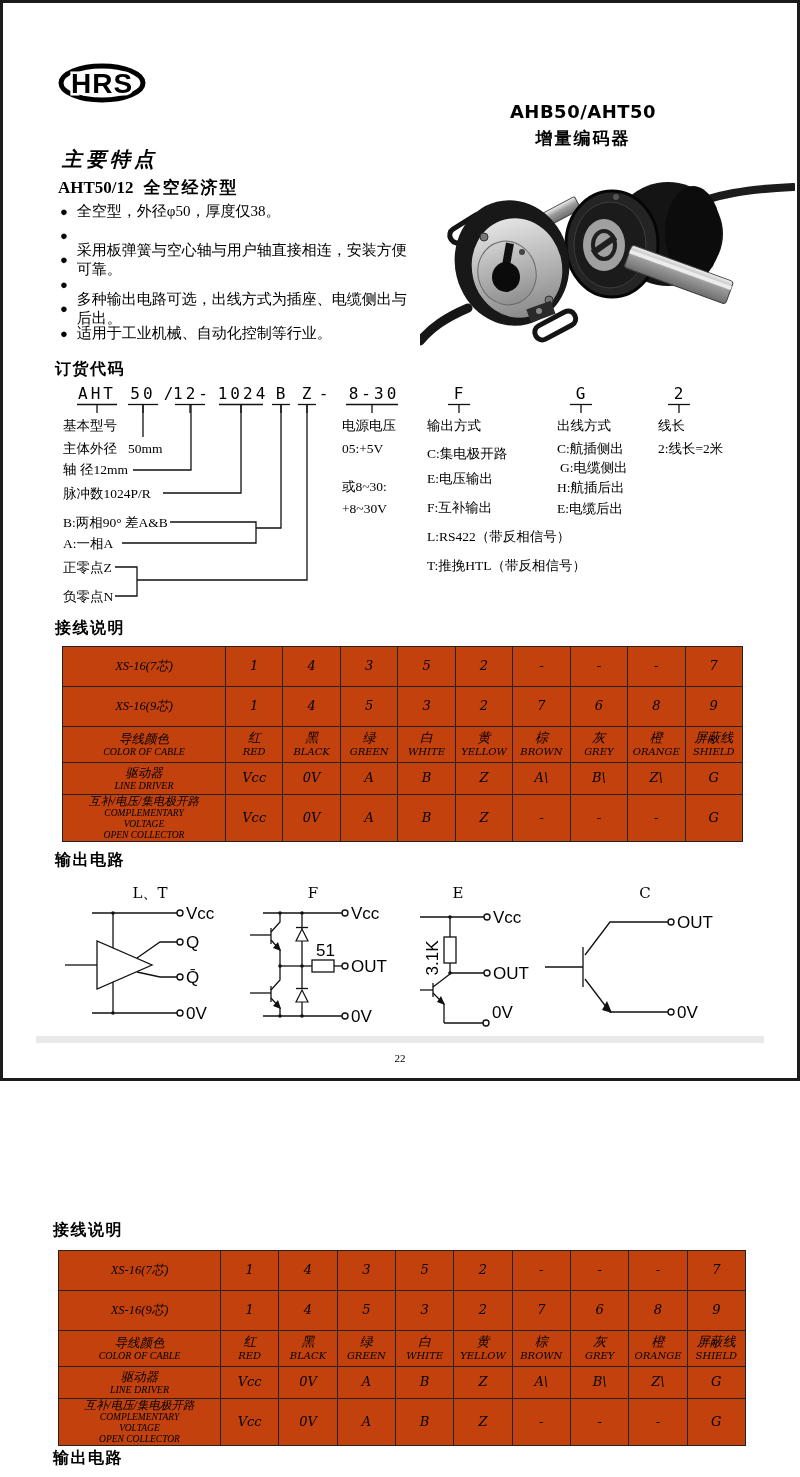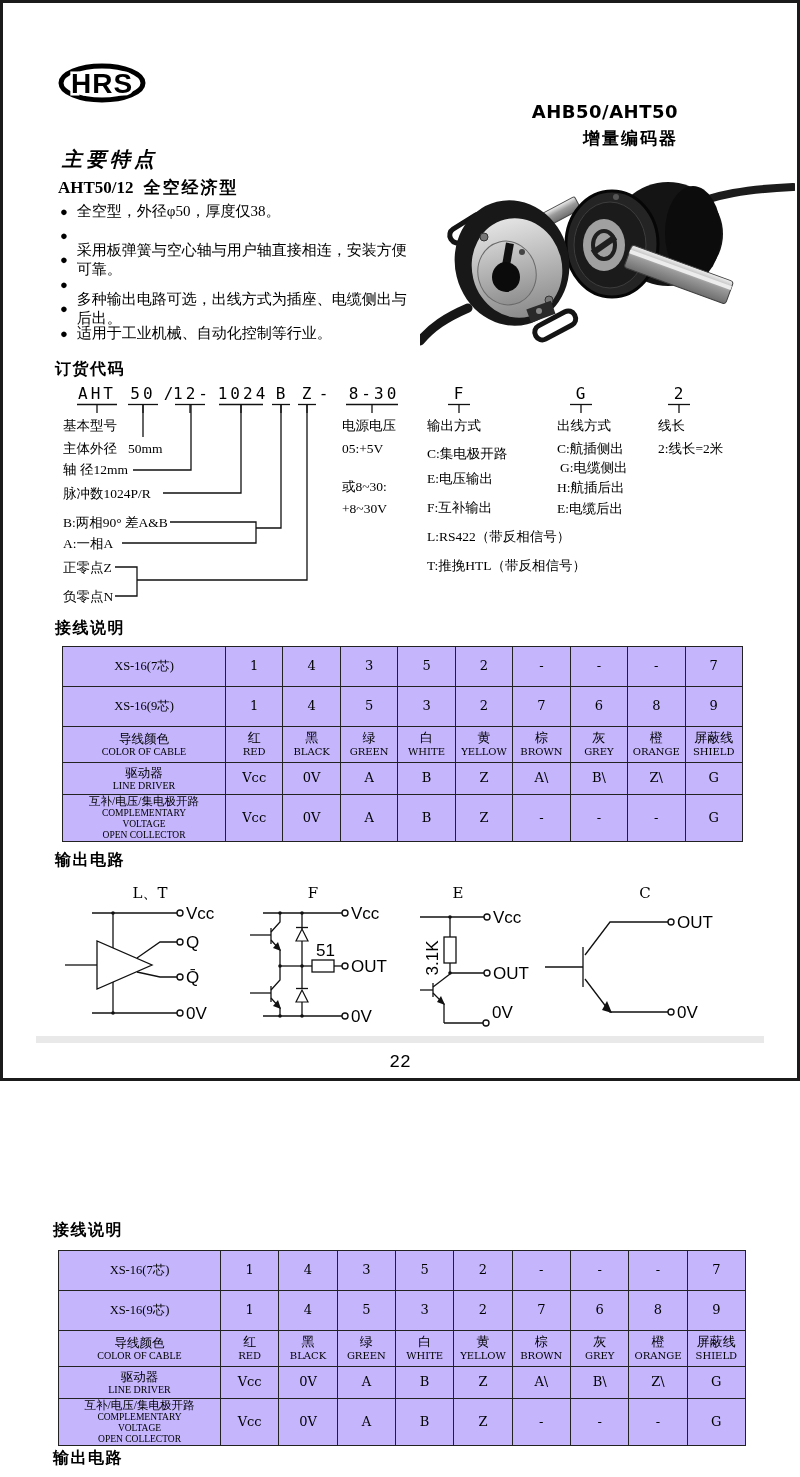--- a/index.html
+++ b/index.html
@@ -2,33 +2,33 @@
 <html><head>
 <meta charset="utf-8">
 <style>
   html,body{margin:0;padding:0;background:#fff;}
   body{width:800px;height:1477px;position:relative;font-family:"Liberation Serif",serif;color:#000;overflow:hidden;}
   .abs{position:absolute;}
   
   .page1{left:0;top:0;width:794px;height:1075px;border:3px solid #1b1b1b;background:#fff;}
   
   .h1{font-family:"DejaVu Sans",sans-serif;font-weight:bold;font-size:16px;letter-spacing:1.5px;color:#000;}
-  .doc-title{width:190px;text-align:right;font-family:"DejaVu Sans",sans-serif;font-weight:bold;}
+  .doc-title{width:190px;text-align:center;font-family:"DejaVu Sans",sans-serif;font-weight:bold;}
   .doc-title .l1{font-size:18px;letter-spacing:.5px;}
   .doc-title .l2{font-size:17px;margin-top:5px;letter-spacing:2px;}
   .feat-head{font-family:"DejaVu Serif",serif;font-style:italic;font-weight:bold;font-size:20px;letter-spacing:4px;}
   .type-head{font-size:17px;font-weight:bold;}
   .type-head .m{font-family:"Liberation Serif",serif;}
   .type-head .t{font-family:Liberation Serif, serif;margin-left:10px;letter-spacing:2px;}
   
   .features{list-style:none;margin:0;padding:0;font-size:15px;}
   .features li{height:24.4px;display:flex;align-items:center;}
   .features .blt{font-size:13px;margin-right:9px;line-height:1;}
   
-  .wt{position:absolute;border-collapse:collapse;table-layout:fixed;background:#c4b5fd;}
+  .wt{position:absolute;border-collapse:collapse;table-layout:fixed;background:#c2410c;font-style:italic;}
   .wt td{border:1.4px solid #222;text-align:center;vertical-align:middle;padding:0;line-height:1.15;}
   .wt tr:nth-child(1){height:40px;}
   .wt tr:nth-child(2){height:40px;}
   .wt tr:nth-child(3){height:36px;margin-top:15px;}
   .wt tr:nth-child(4){height:32px;}
   .wt tr:nth-child(5){height:42px;}
   .wt .label-cell div{font-size:12.5px;}
   .wt .label-cell div.en{font-size:10px;font-family:"Liberation Serif",serif;letter-spacing:0;}
   .wt tr:nth-child(5) .label-cell div:first-child{font-size:11.5px;}
   .wt tr:nth-child(5) .label-cell div.en{font-size:9.5px;}
@@ -38,21 +38,21 @@
   .svg-serif{font-family:"Liberation Serif",serif;font-size:13.5px;fill:#000;}
   .svg-code{font-family:"DejaVu Sans Mono",monospace;font-size:16px;letter-spacing:3px;fill:#000;}
   .svg-lbl{font-family:"Liberation Sans",sans-serif;font-size:17px;fill:#000;}
   .svg-ct{font-family:"DejaVu Serif",serif;font-size:15px;fill:#000;}
   .ln{stroke:#111;stroke-width:1.3;fill:none;}
   .ul{stroke:#111;stroke-width:1.3;}
   .term{fill:#fff;stroke:#111;stroke-width:1.4;}
   .nd{fill:#111;}
   
   .graybar{left:36px;top:1036px;width:728px;height:7px;background:#e9e9e9;}
-  .pagenum{left:0;top:1052px;width:800px;text-align:center;font-family:Liberation Mono, monospace;font-size:18px;}
+  .pagenum{left:0;top:1052px;width:800px;text-align:center;font-family:Liberation Serif, serif;font-size:11px;}
 </style>
 </head>
 <body>
 
 <div class="abs page1"></div>
 
 <svg class="abs" style="left:58px;top:62px;" width="88" height="42" viewBox="0 0 88 42">
   <ellipse cx="44" cy="21" rx="41" ry="17" fill="none" stroke="#000" stroke-width="5"></ellipse>
   <text x="44" y="31" text-anchor="middle" font-family="Liberation Sans, sans-serif" font-weight="bold" font-size="28" letter-spacing="1" style="paint-order:stroke;stroke:#fff;stroke-width:5;fill:#000;">HRS</text>
 </svg>

